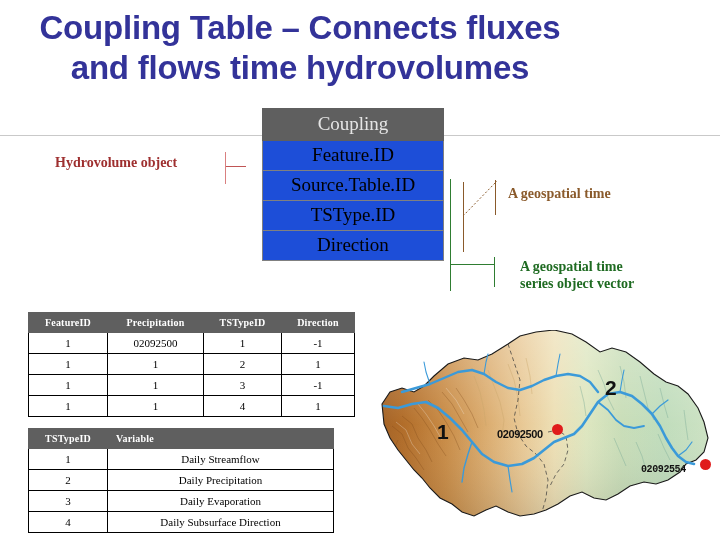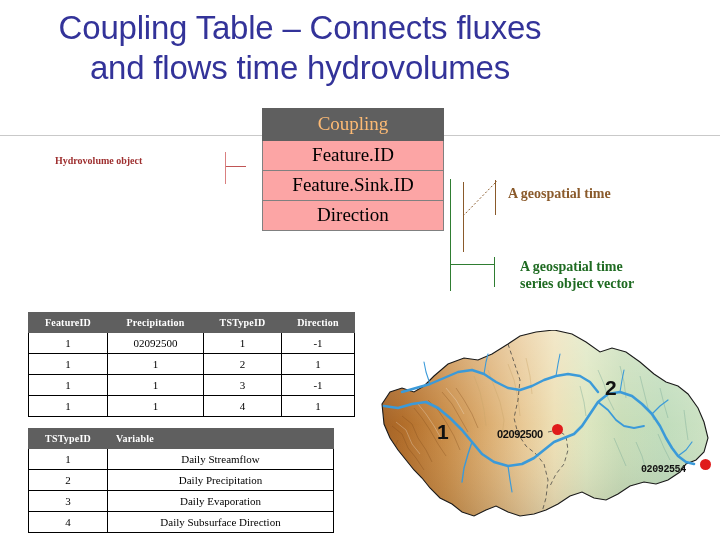--- a/index.html
+++ b/index.html
@@ -18,21 +18,21 @@
   
   #slide-title {
     position: absolute;
     left: 0;
     top: 8px;
     width: 600px;
     text-align: center;
     font-family: "Liberation Sans", sans-serif;
     font-size: 33px;
     line-height: 40px;
-    font-weight: normal;
+    font-weight: bold;
     color: #333399;
     letter-spacing: -0.2px;
   }
 
   
   #top-rule {
     position: absolute;
     left: 0;
     top: 135px;
     width: 720px;
@@ -47,42 +47,42 @@
     top: 108px;
     width: 182px;
     border-collapse: collapse;
     table-layout: fixed;
   }
   #coupling-table td {
     border: 1px solid #808080;
     text-align: center;
     font-size: 19px;
     padding: 3px 0 4px 0;
-    background: #fca5a5;
+    background: #1d4ed8;
     color: #000000;
     font-family: "Liberation Serif", serif;
   }
   #coupling-table td.hdr {
     background: #5f5f5f;
-    color: #fdba74;
+    color: #e5e5e5;
     border: 1px solid #5f5f5f;
     font-size: 19px;
     padding: 4px 0 5px 0;
   }
 
   
   .conn { position: absolute; }
 
   #hydrovolume-label {
     position: absolute;
     left: 55px;
     top: 155px;
     font-family: "Liberation Serif", serif;
     font-weight: bold;
-    font-size: 10px;
+    font-size: 14px;
     color: #9e2f2f;
     white-space: nowrap;
   }
   #hv-bracket-vert {
     left: 225px; top: 152px; width: 1px; height: 32px;
     background: #d98080;
   }
   #hv-bracket-arm {
     left: 226px; top: 166px; width: 20px; height: 1px;
     background: #c05555;
@@ -226,21 +226,24 @@
 
 <table id="coupling-table">
   <tbody>
       <tr>
     <td class="hdr">Coupling</td>
   </tr>
   <tr>
     <td>Feature.ID</td>
   </tr>
   <tr>
-    <td>Feature.Sink.ID</td>
+    <td>Source.Table.ID</td>
+  </tr>
+  <tr>
+    <td>TSType.ID</td>
   </tr>
   <tr>
     <td>Direction</td>
   </tr>
 </tbody>
   </table>
 
 <div id="hydrovolume-label">Hydrovolume object</div>
 <div class="conn" id="hv-bracket-vert"></div>
 <div class="conn" id="hv-bracket-arm"></div>

